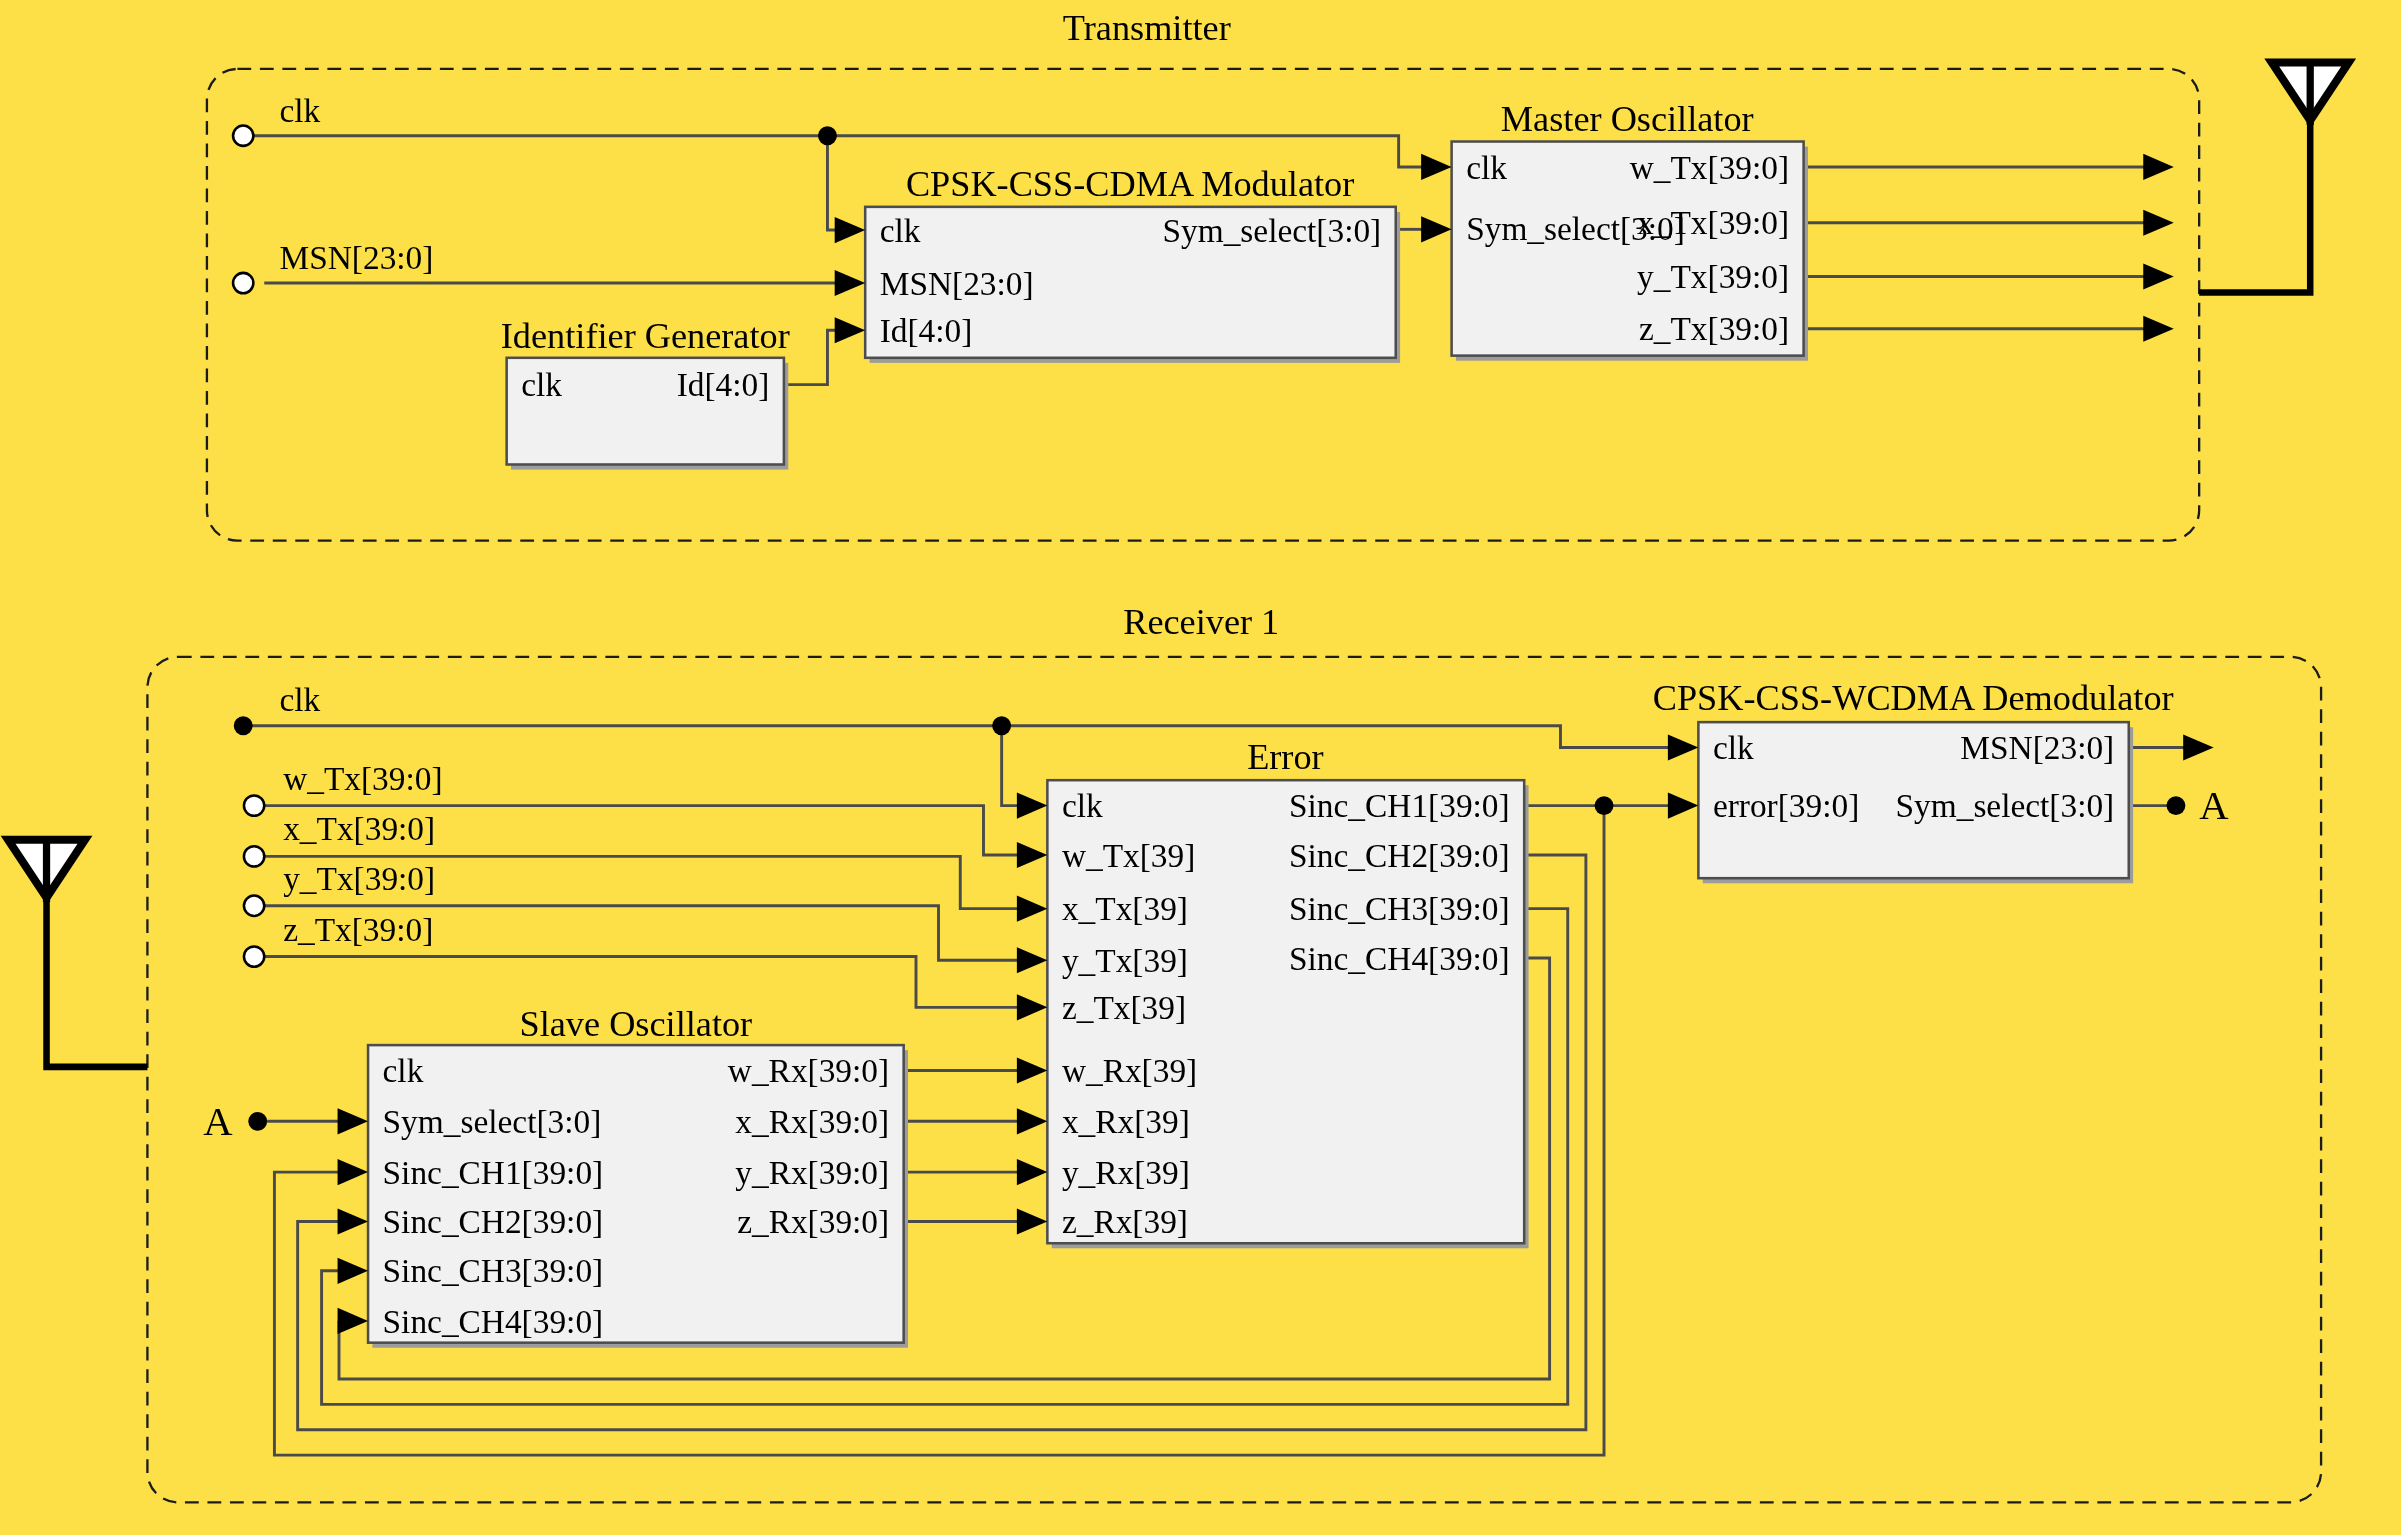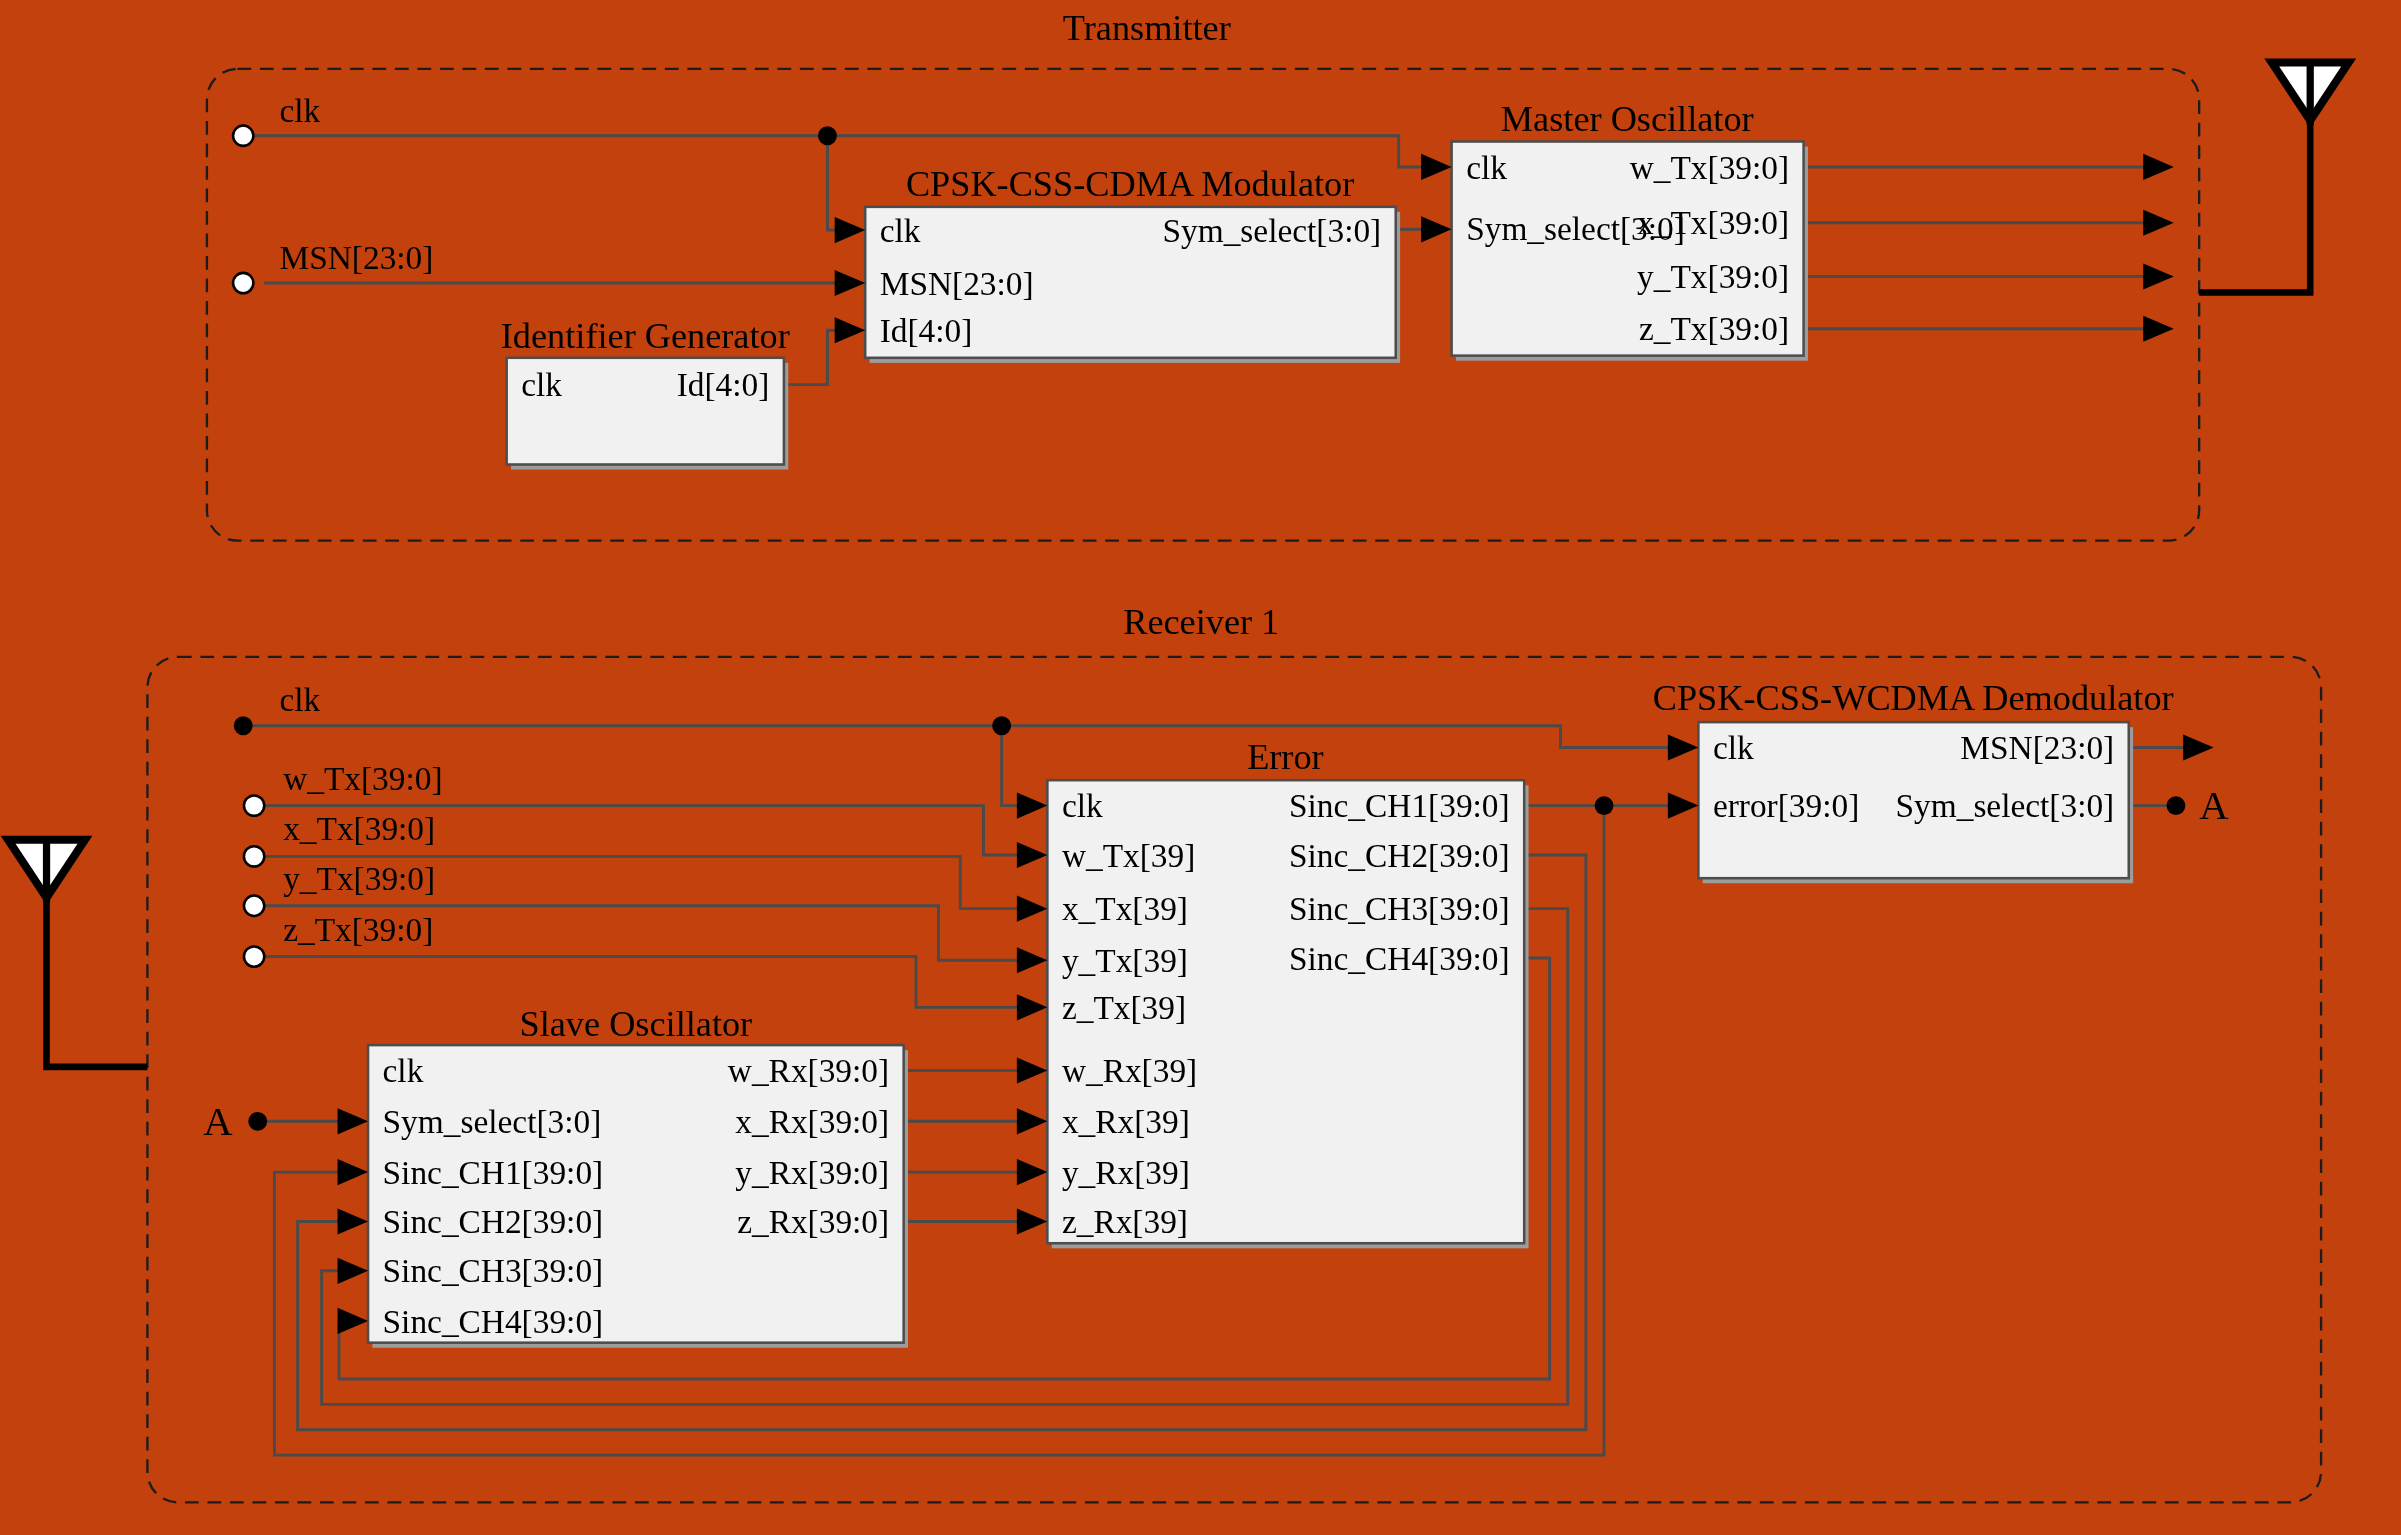--- a/index.html
+++ b/index.html
@@ -1,16 +1,16 @@
 <!DOCTYPE html>
 <html style="font-size:11.6px"><head>
 <meta charset="utf-8">
 <style>
   html,body{margin:0;padding:0;background:#ffffff;}
-  .stage{position:relative;width:2401px;height:1535px;background:#c2410c;overflow:hidden;}
+  .stage{position:relative;width:2401px;height:1535px;background:#fde047;overflow:hidden;}
   svg{display:block;}
   text{fill:#000000;font-family:"Liberation Serif","DejaVu Serif",serif;}
   .t-title{font-size:50px;}
   .t-port{font-size:46px;}
   .t-sig{font-size:46px;}
   .t-net{font-size:56px;}
   .blk{fill:#f1f1f1;stroke:#4d4d4d;stroke-width:3.5;}
   .blk-shadow{fill:#9c9c9c;stroke:none;}
   .boundary{fill:none;stroke:#1c1c1c;stroke-width:3.2;stroke-dasharray:19 12;}
   .wire{fill:none;stroke:#4a4a4a;stroke-width:4;}

